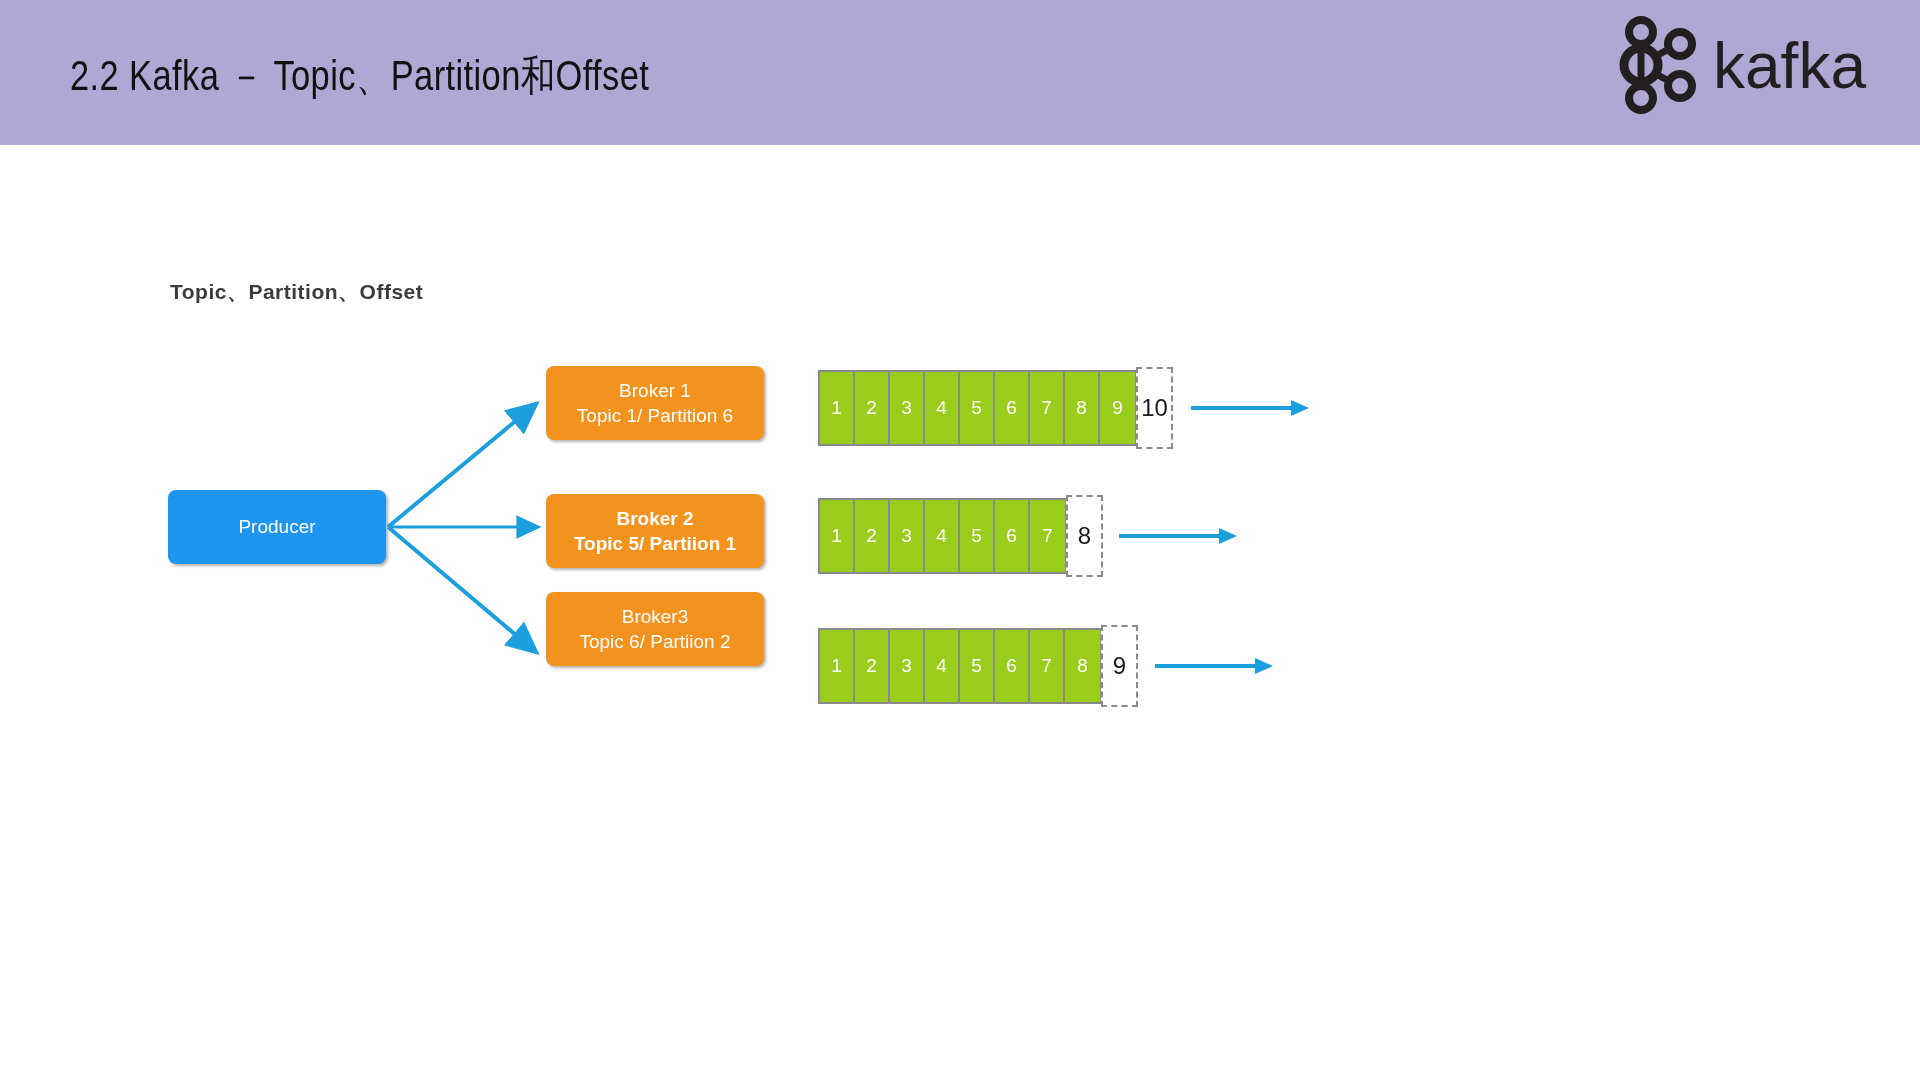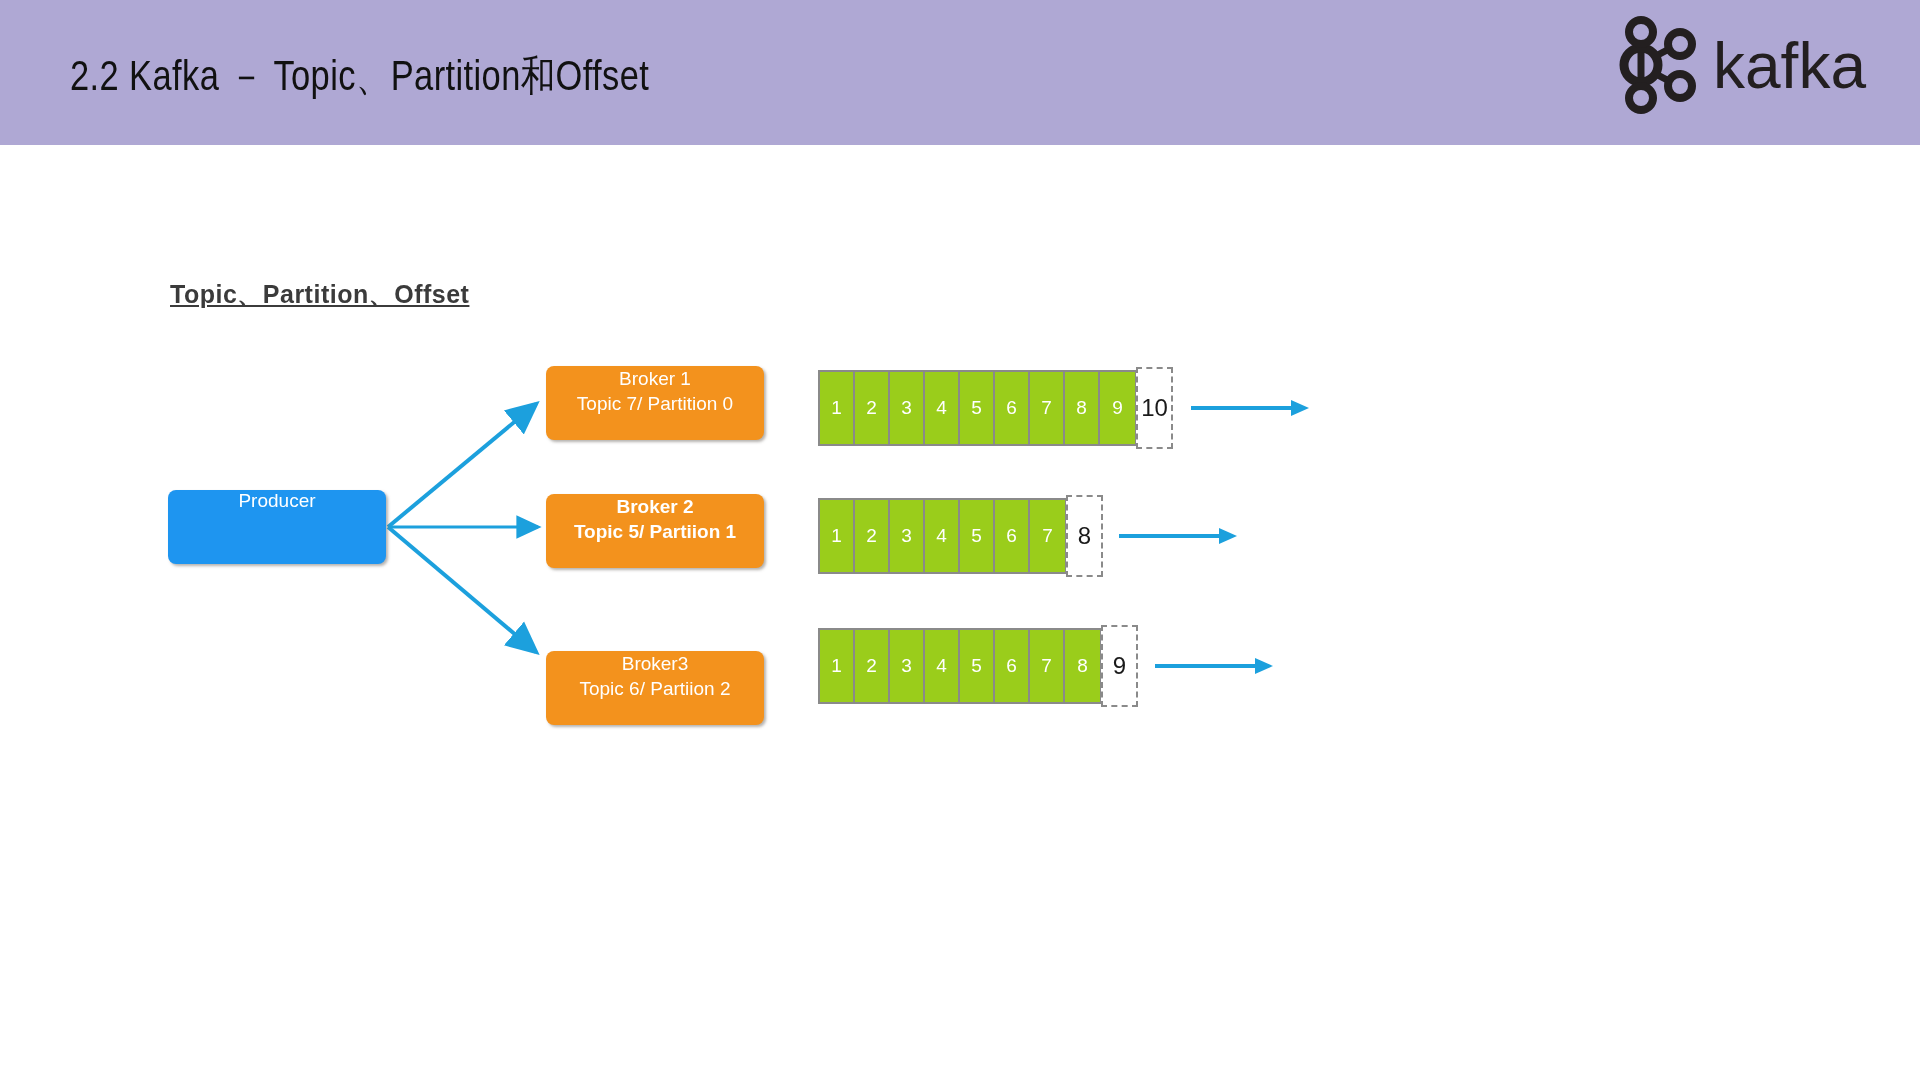--- a/index.html
+++ b/index.html
@@ -44,26 +44,25 @@
     top: 12px;
     width: 270px;
     height: 105px;
   }
 
   
   #section-subtitle {
     position: absolute;
     left: 170px;
     top: 278px;
-    font-size: 25px;
+    font-size: 21px;
     font-weight: bold;
     color: #3B3B3B;
     letter-spacing: 0.5px;
     white-space: nowrap;
-    text-decoration: underline;
   }
 
   
   #diagram {
     position: absolute;
     left: 0;
     top: 0;
     width: 1920px;
     height: 1080px;
   }
@@ -75,21 +74,21 @@
     pointer-events: none;
   }
 
   .node-box {
     position: absolute;
     border-radius: 8px;
     box-sizing: border-box;
     display: flex;
     flex-direction: column;
     align-items: center;
-    justify-content: flex-start;
+    justify-content: center;
     color: #ffffff;
     box-shadow: 2px 2px 3px rgba(120,115,110,0.55);
     text-align: center;
   }
   #producer-box {
     left: 168px;
     top: 490px;
     width: 218px;
     height: 74px;
     background: #1E95F0;
@@ -98,21 +97,21 @@
   .broker-box {
     width: 218px;
     height: 74px;
     background: #F3921D;
     font-size: 19px;
     line-height: 1.32;
     left: 546px;
   }
   #broker-box-1 { top: 366px; }
   #broker-box-2 { top: 494px; font-weight: bold; }
-  #broker-box-3 { top: 651px; }
+  #broker-box-3 { top: 592px; }
   .broker-line { display: block; }
 
   
   .partition-row {
     position: absolute;
     left: 818px;
     display: flex;
     align-items: stretch;
     height: 82px;
   }
@@ -204,21 +203,21 @@
       <line x1="388" y1="527" x2="536" y2="652" stroke-width="4"></line>
     </g>
   </svg>
 
   <div class="node-box" id="producer-box">
     <span>Producer</span>
   </div>
 
   <div class="node-box broker-box" id="broker-box-1">
     <span class="broker-line">Broker 1</span>
-    <span class="broker-line">Topic 7/ Partition 0</span>
+    <span class="broker-line">Topic 1/ Partition 6</span>
   </div>
   <div class="node-box broker-box" id="broker-box-2">
     <span class="broker-line">Broker 2</span>
     <span class="broker-line">Topic 5/ Partiion 1</span>
   </div>
   <div class="node-box broker-box" id="broker-box-3">
     <span class="broker-line">Broker3</span>
     <span class="broker-line">Topic 6/ Partiion 2</span>
   </div>
 

